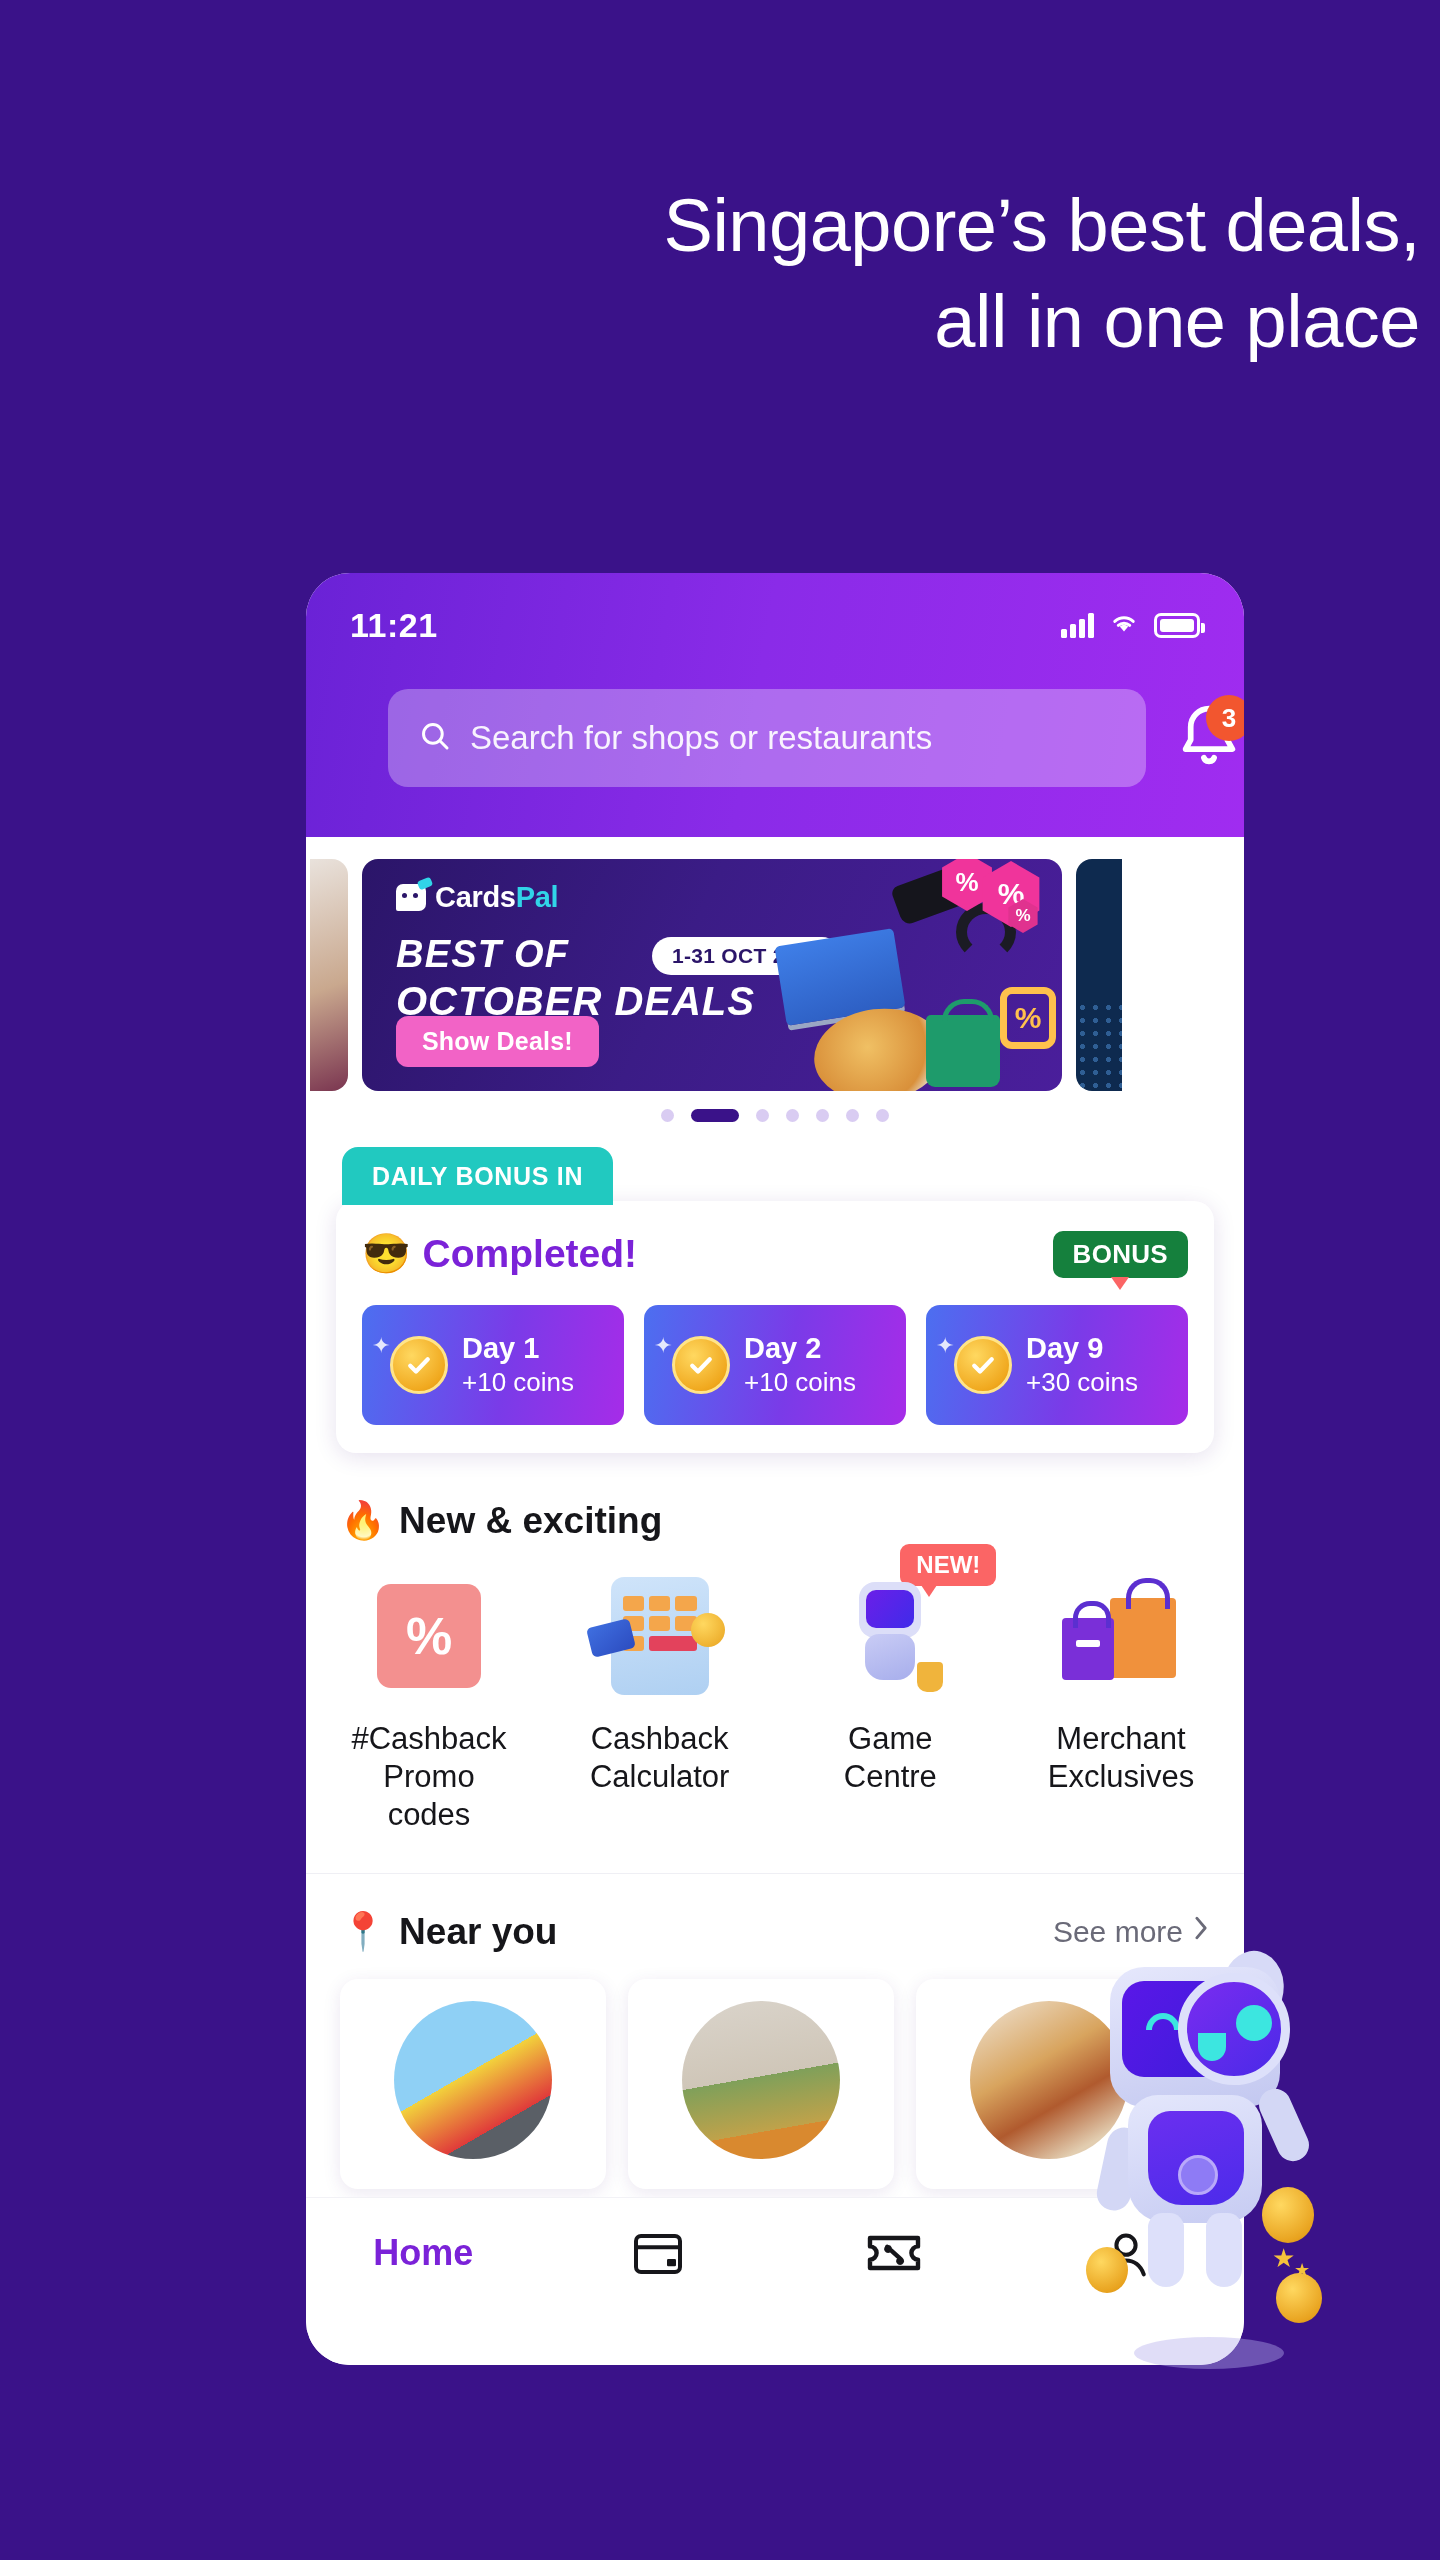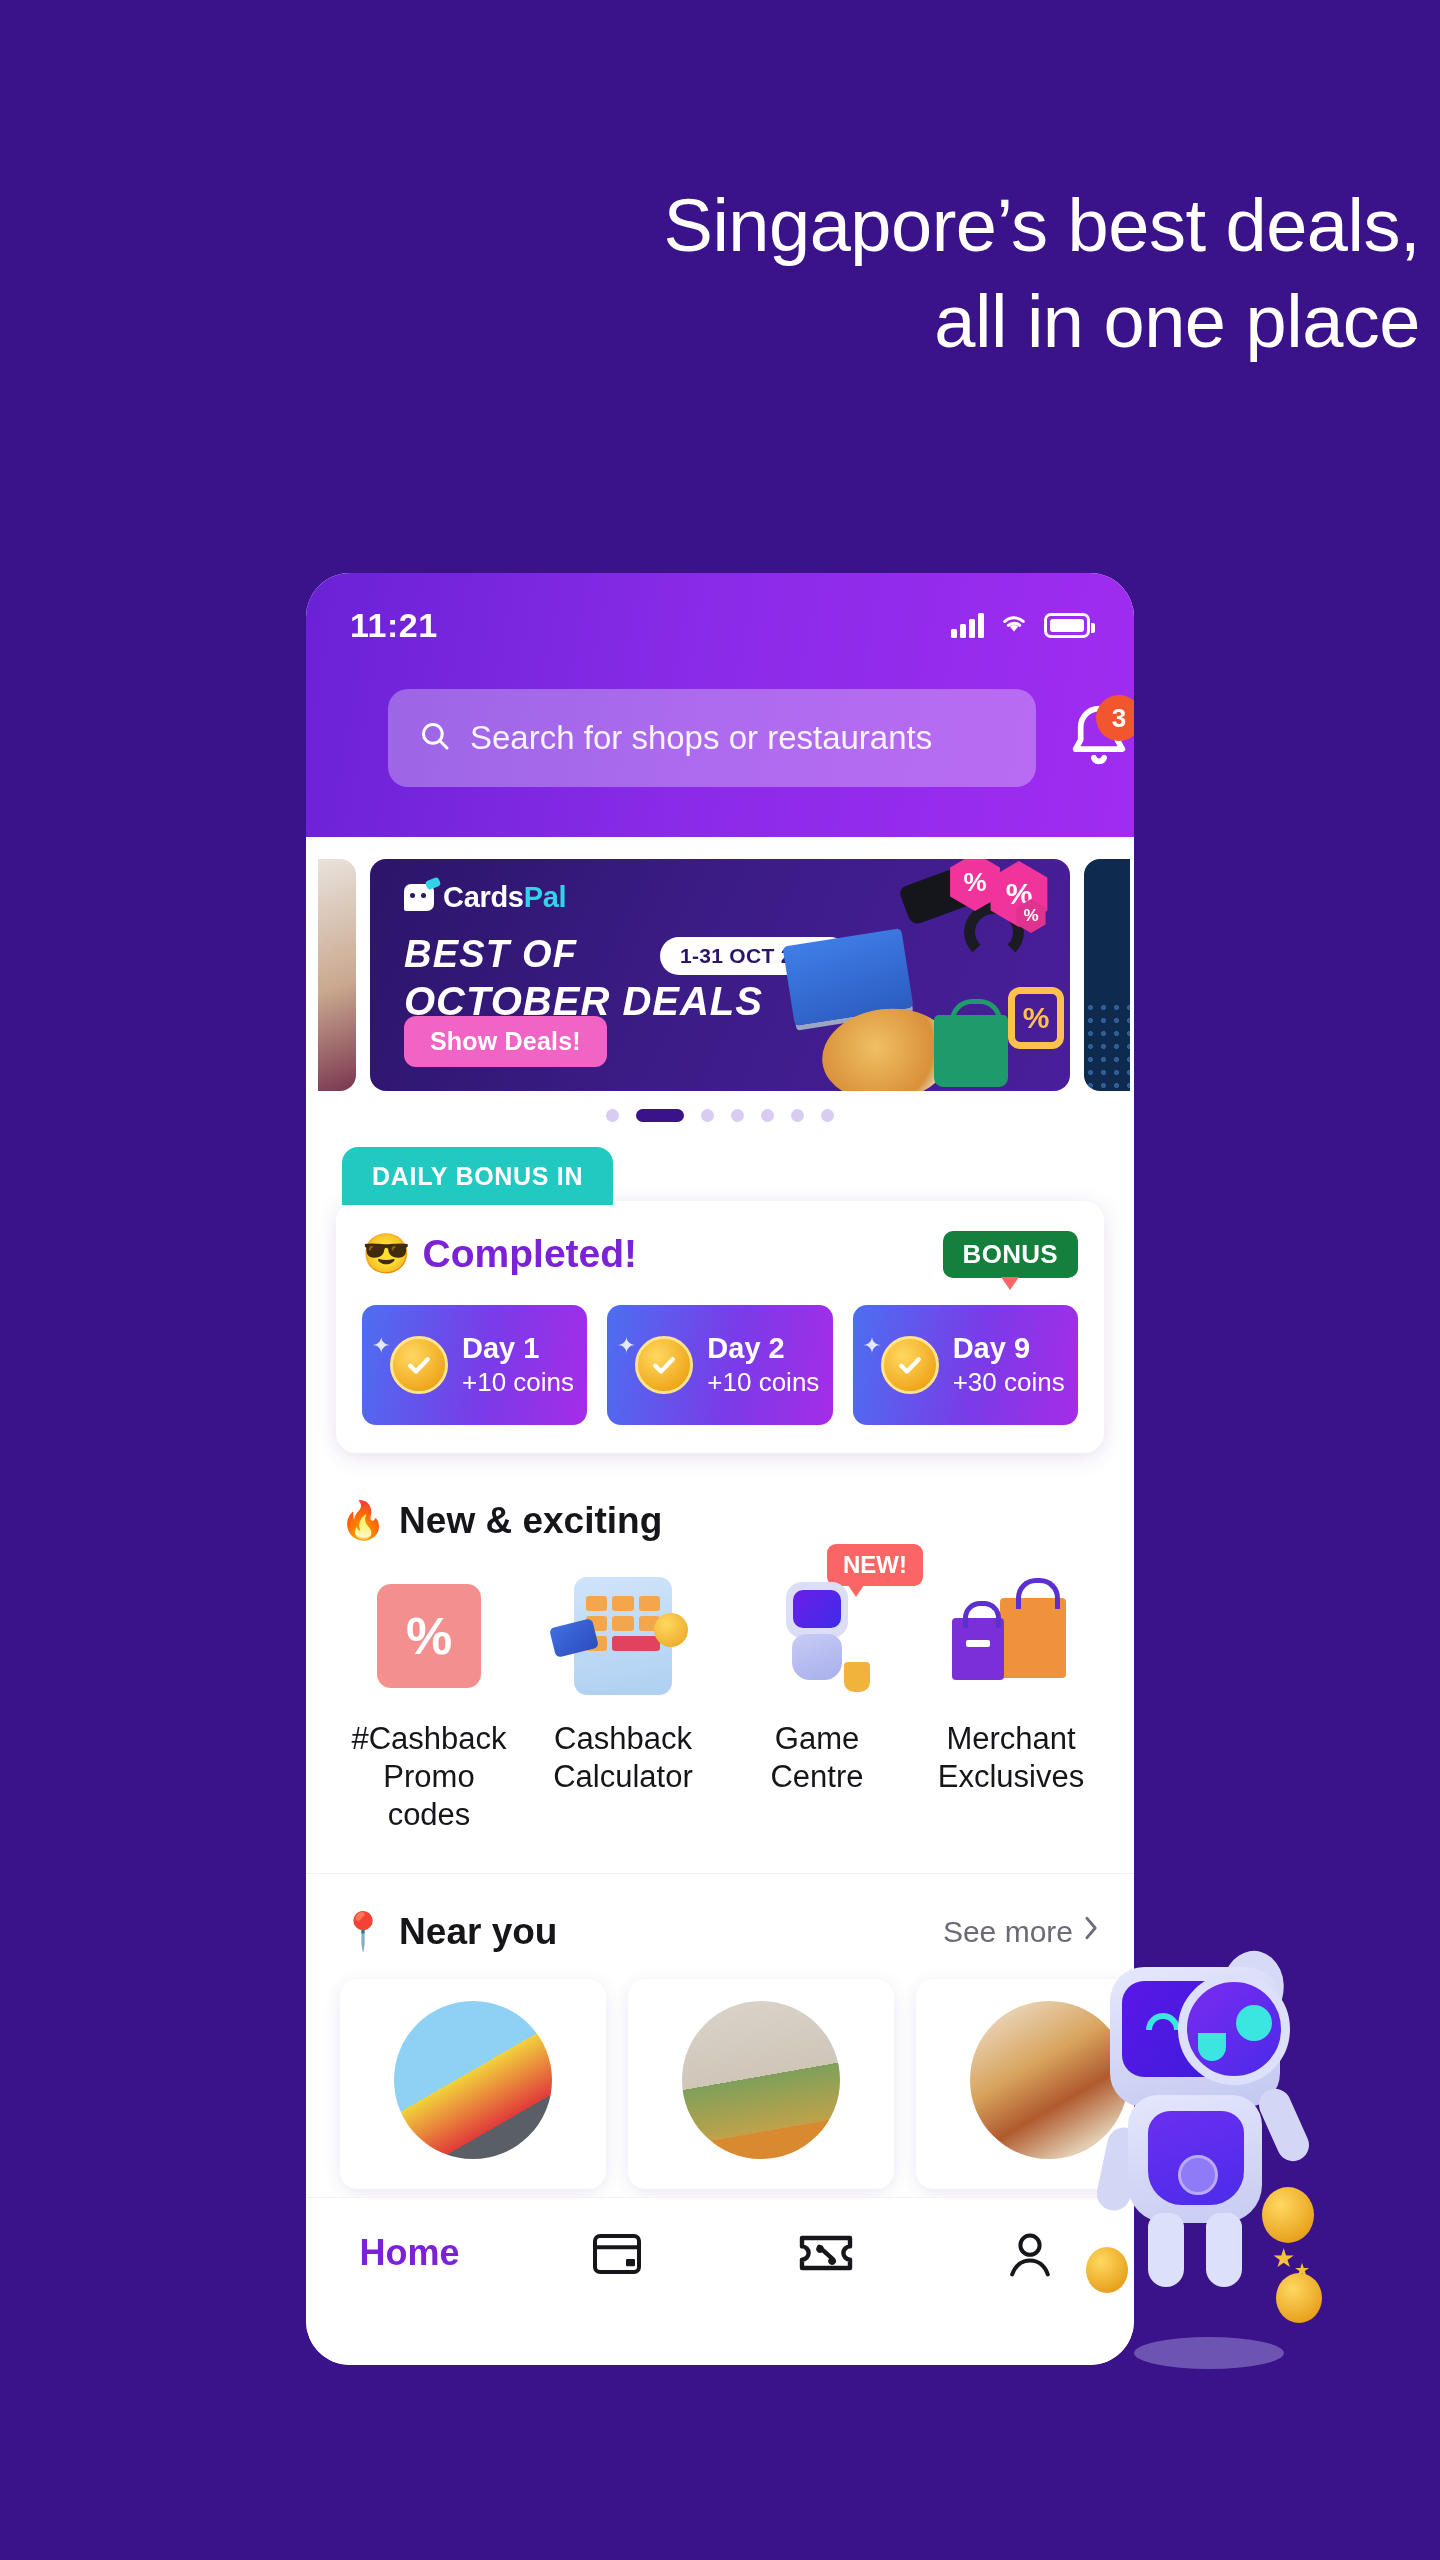--- a/index.html
+++ b/index.html
@@ -16,21 +16,21 @@
     position:absolute; top:178px; left:0; width:1420px;
     text-align:right; color:#ffffff;
     font-size:74px; font-weight:400; line-height:1.30;
     letter-spacing:-0.5px;
   }
   .headline .l2 { display:block; }
 
   
   .phone {
     position:absolute; left:306px; top:573px;
-    width:828px; height:1792px;
+    width:938px; height:1792px;
     background:#ffffff;
     border-radius:44px;
     overflow:hidden;
   }
 
   
   .app-header {
     height:264px; width:100%;
     background:linear-gradient(100deg,#6A22D6 0%,#8A2BE8 48%,#A02CF0 100%);
     position:relative;
@@ -69,21 +69,21 @@
   .bell-wrap { position:relative; width:74px; height:78px; flex:none; }
   .badge {
     position:absolute; top:-4px; right:-6px;
     width:46px; height:46px; border-radius:50%;
     background:#F2562F; color:#fff; font-size:26px; font-weight:600;
     display:flex; align-items:center; justify-content:center; z-index:2;
   }
 
   
   .carousel { position:relative; height:280px; margin-top:22px; }
-  .slides { display:flex; align-items:center; gap:14px; padding-left:16px; height:232px; }
+  .slides { display:flex; align-items:center; gap:14px; padding-left:8px; height:232px; }
   .slide-peek-l {
     width:38px; height:232px; border-radius:0 16px 16px 0;
     background:linear-gradient(160deg,#e9e2dc,#c9a88e 55%,#7a3550);
     flex:none; margin-left:-4px;
   }
   .slide-main {
     width:700px; height:232px; border-radius:16px; flex:none;
     background:linear-gradient(115deg,#2B1569 0%,#3B1C86 45%,#4A1E9B 100%);
     position:relative; overflow:hidden;
   }

